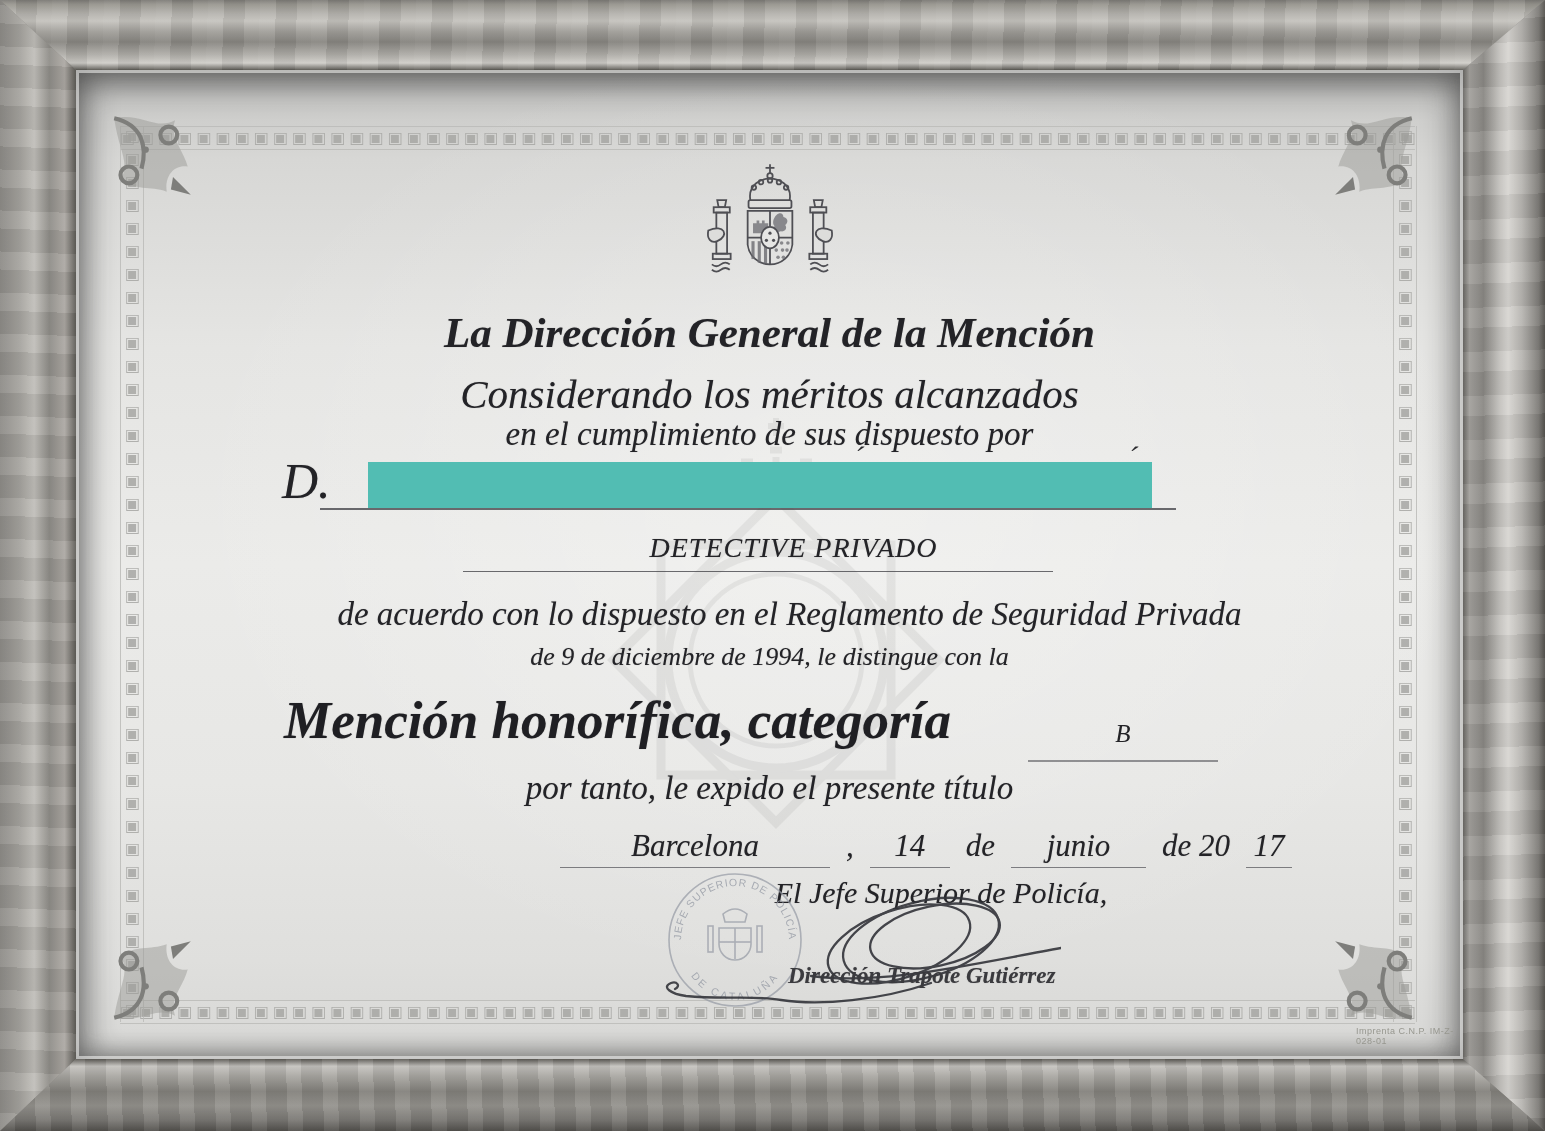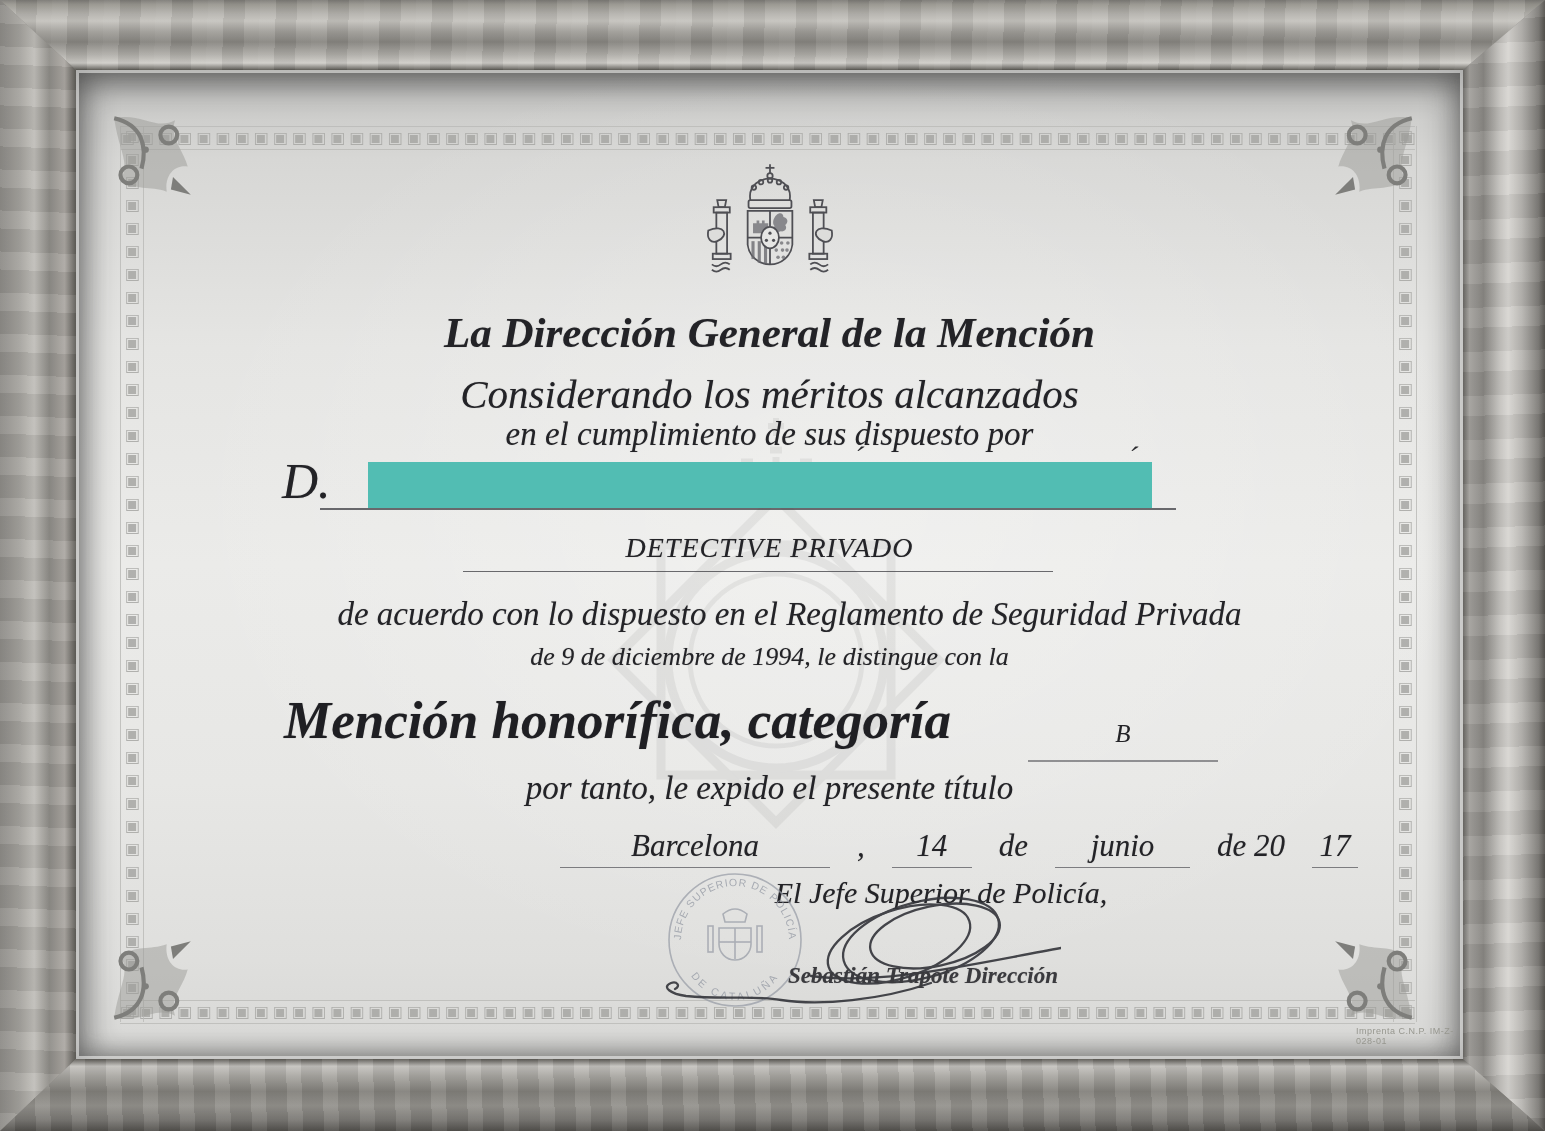--- a/index.html
+++ b/index.html
@@ -51,30 +51,30 @@
   .title{top:238px;font-size:43px;font-weight:bold;}
   .sub1{top:300px;font-size:41px;}
   .sub2{top:346px;font-size:33px;}
   .holder-prefix{left:206px;top:382px;font-size:50px;font-style:italic;color:#232327;
                  text-shadow:0 0 1px rgba(40,40,40,.35);}
   .redaction{left:292px;top:392px;width:784px;height:46px;background:#52bdb3;}
   .accent{font-size:30px;font-style:italic;color:#2a2a2e;top:370px;}
   .acc1{left:778px;} .acc2{left:1052px;}
   .rule{border-bottom:2px solid rgba(60,60,66,.75);height:0;}
   .rule-name{left:244px;top:438px;width:856px;}
-  .role{top:462px;font-size:28px;letter-spacing:1px;}
+  .role{top:462px;font-size:28px;letter-spacing:1px;padding-left:24px;}
   .rule-role{left:387px;top:501px;width:590px;border-bottom-width:1.5px;}
   .body1{top:526px;font-size:33px;padding-left:20px;}
   .body2{top:572px;font-size:26px;}
   .award{left:208px;top:620px;font-size:53px;font-weight:bold;font-style:italic;color:#1f1f23;
          white-space:nowrap;text-shadow:0 0 1px rgba(40,40,40,.4);}
   .cat-cell{left:952px;top:650px;width:190px;height:40px;text-align:center;font-size:25px;
             font-style:italic;color:#232327;border-bottom:2px solid rgba(95,95,100,.65);}
   .body3{top:700px;font-size:33px;}
-  .date-row{left:484px;top:758px;display:flex;align-items:baseline;gap:27px;
+  .date-row{left:484px;top:758px;display:flex;align-items:baseline;gap:16px;
             font-size:31px;font-style:italic;color:#232327;white-space:nowrap;
             text-shadow:0 0 1px rgba(40,40,40,.35);}
   .date-row *{position:static;}
   .cell{display:inline-block;text-align:center;border-bottom:1.5px solid rgba(80,80,85,.7);padding-bottom:3px;}
   .c-city{width:270px;} .c-day{width:80px;} .c-month{width:135px;} .c-year{width:46px;}
   .signer-title{left:575px;top:806px;width:580px;text-align:center;font-size:30px;font-style:italic;
                 color:#232327;text-shadow:0 0 1px rgba(40,40,40,.35);white-space:nowrap;}
   .stamp{left:577px;top:788px;width:164px;height:164px;opacity:.8;}
   .sig{left:555px;top:818px;width:430px;height:125px;}
   .signer-name{left:712px;top:893px;font-size:23px;font-weight:bold;font-style:italic;color:#3a3a3e;
@@ -242,17 +242,17 @@
     <svg class="sig" viewBox="0 0 430 125">
       <g stroke="#33343a" stroke-width="2.3" fill="none" stroke-linecap="round" opacity="0.9">
         <ellipse cx="290" cy="52" rx="80" ry="38" transform="rotate(-15 290 52)"></ellipse>
         <ellipse cx="268" cy="56" rx="74" ry="34" transform="rotate(-18 268 56)"></ellipse>
         <ellipse cx="304" cy="48" rx="66" ry="30" transform="rotate(-12 304 48)"></ellipse>
         <path d="M180,88 C250,98 340,76 430,60"></path>
         <path d="M300,95 C250,112 190,118 150,112 C120,107 95,112 55,108 C40,106 30,99 40,95 C46,93 50,98 44,101"></path>
       </g>
     </svg>
 
-    <div class="signer-name">Sebastián Trapote Dirección</div>
+    <div class="signer-name">Dirección Trapote Gutiérrez</div>
 
     <div class="print-code">Imprenta C.N.P. IM-Z-028-01</div>
   </div>
 </div>
 
 </body></html>

